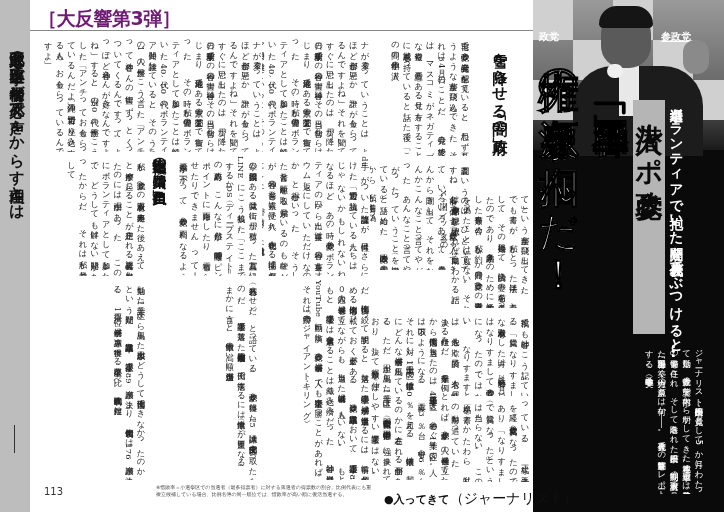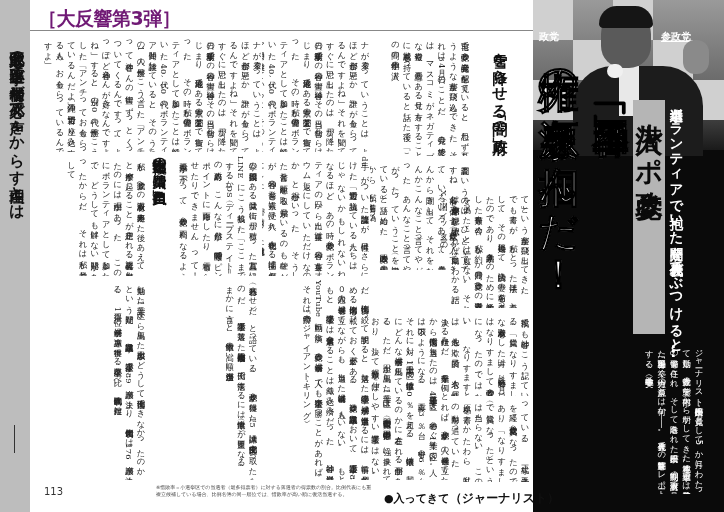--- a/index.html
+++ b/index.html
@@ -111,21 +111,21 @@
     .lede {
       position: absolute; left: 62px; top: 344px; width: 110px; height: 150px;
       writing-mode: vertical-rl; font-family: "DejaVu Sans", sans-serif;
       font-size: 8.4px; line-height: 12.4px; color: #ffffff; overflow: hidden;
     }
 
     .byline {
       position: absolute; left: 384px; top: 490px; white-space: nowrap;
       font-family: "DejaVu Sans", sans-serif; font-weight: bold; font-size: 11px; color: #111;
     }
-    .byline-role { font-weight: bold; font-size: 12px; }
+    .byline-role { font-weight: normal; font-size: 14px; }
 
     .page-number {
       position: absolute; left: 44px; top: 486px; font-family: "DejaVu Sans", sans-serif;
       font-size: 10px; color: #333;
     }
     .footnote {
       position: absolute; left: 156px; top: 484px; width: 220px;
       font-family: "DejaVu Sans", sans-serif; font-size: 5px; line-height: 7px; color: #444;
     }
   </style>

